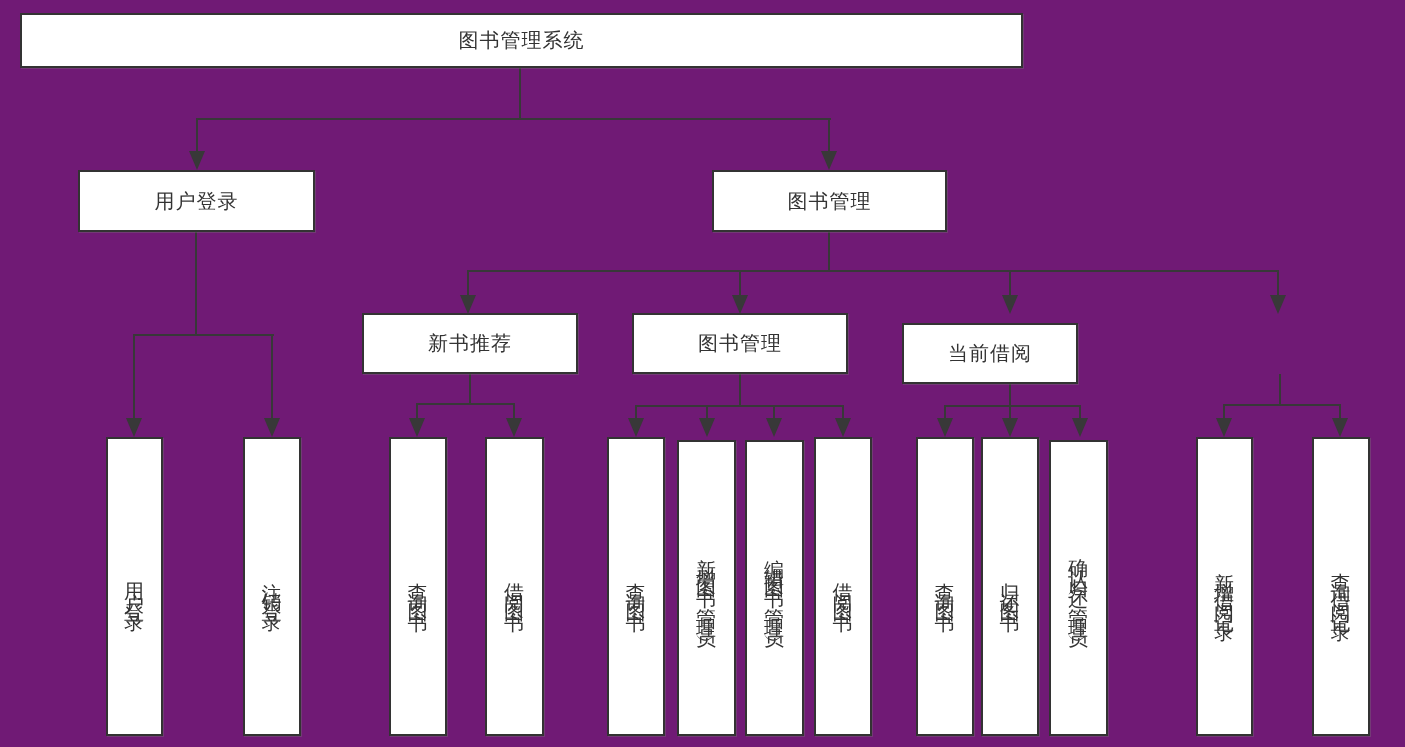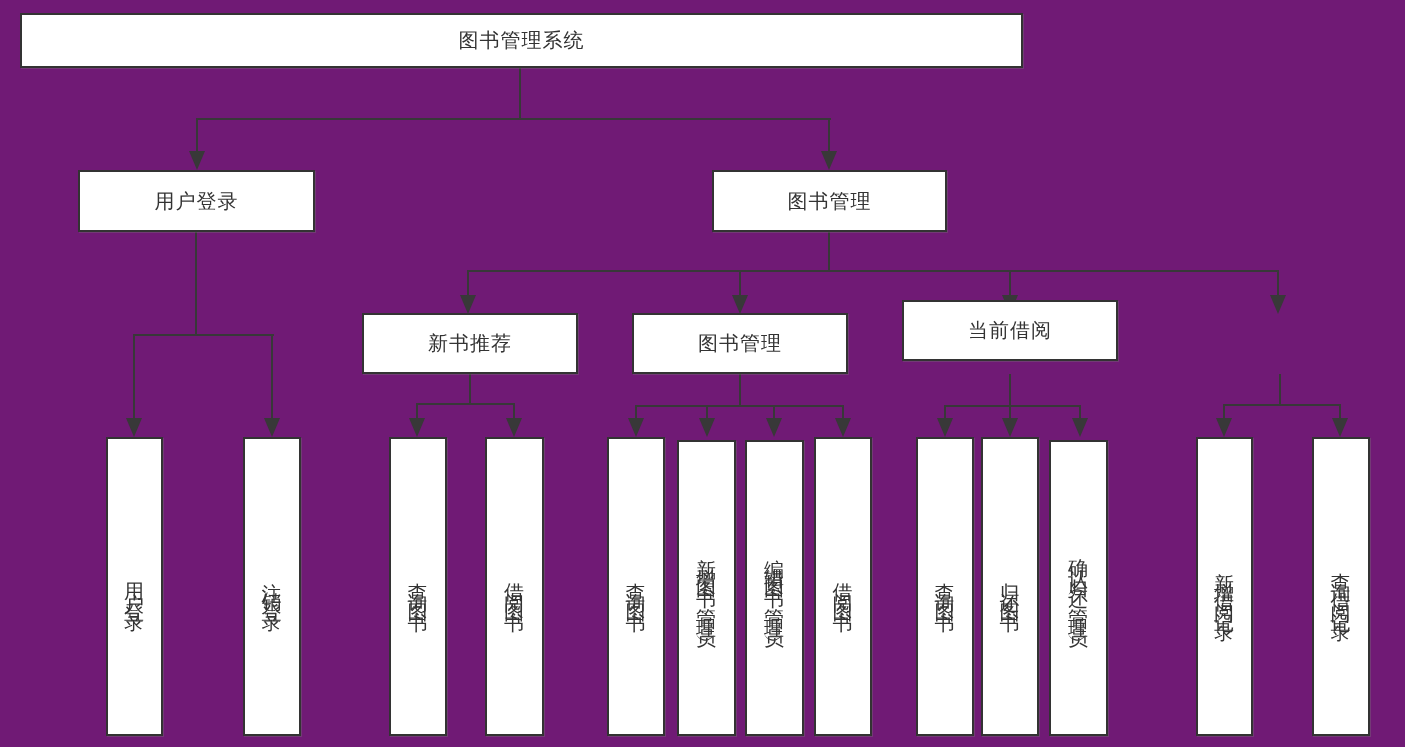--- a/index.html
+++ b/index.html
@@ -110,21 +110,21 @@
   <div class="arrow" style="left:1002px; top:295px"></div>
   <div class="line" style="left:1277px; top:270px; width:2px; height:28px"></div>
   <div class="arrow" style="left:1270px; top:295px"></div>
 
   <div class="box h" style="left:362px; top:313px; width:216px; height:61px">
     <span>新书推荐</span>
   </div>
   <div class="box h" style="left:632px; top:313px; width:216px; height:61px">
     <span>图书管理</span>
   </div>
-  <div class="box h" style="left:902px; top:300px; width:216px; height:61px">
+  <div class="box h" style="left:902px; top:323px; width:176px; height:61px">
     <span>当前借阅</span>
   </div>
 
   <div class="line" style="left:469px; top:374px; width:2px; height:31px"></div>
   <div class="line" style="left:416px; top:403px; width:99px; height:2px"></div>
   <div class="line" style="left:416px; top:403px; width:2px; height:17px"></div>
   <div class="arrow" style="left:409px; top:418px"></div>
   <div class="line" style="left:513px; top:403px; width:2px; height:17px"></div>
   <div class="arrow" style="left:506px; top:418px"></div>
 

